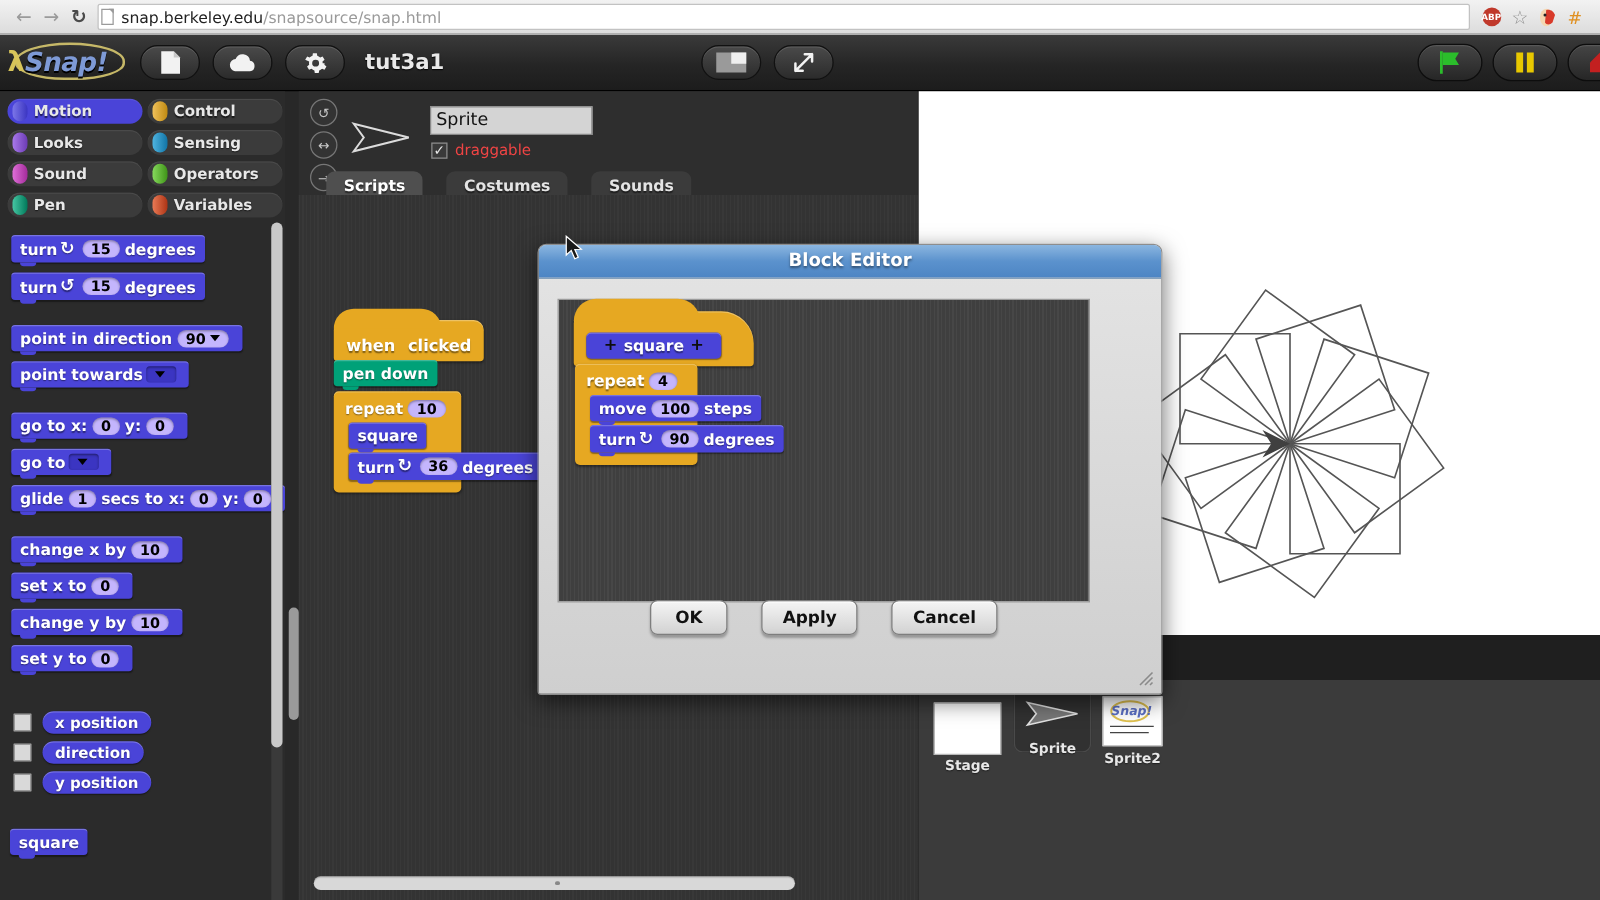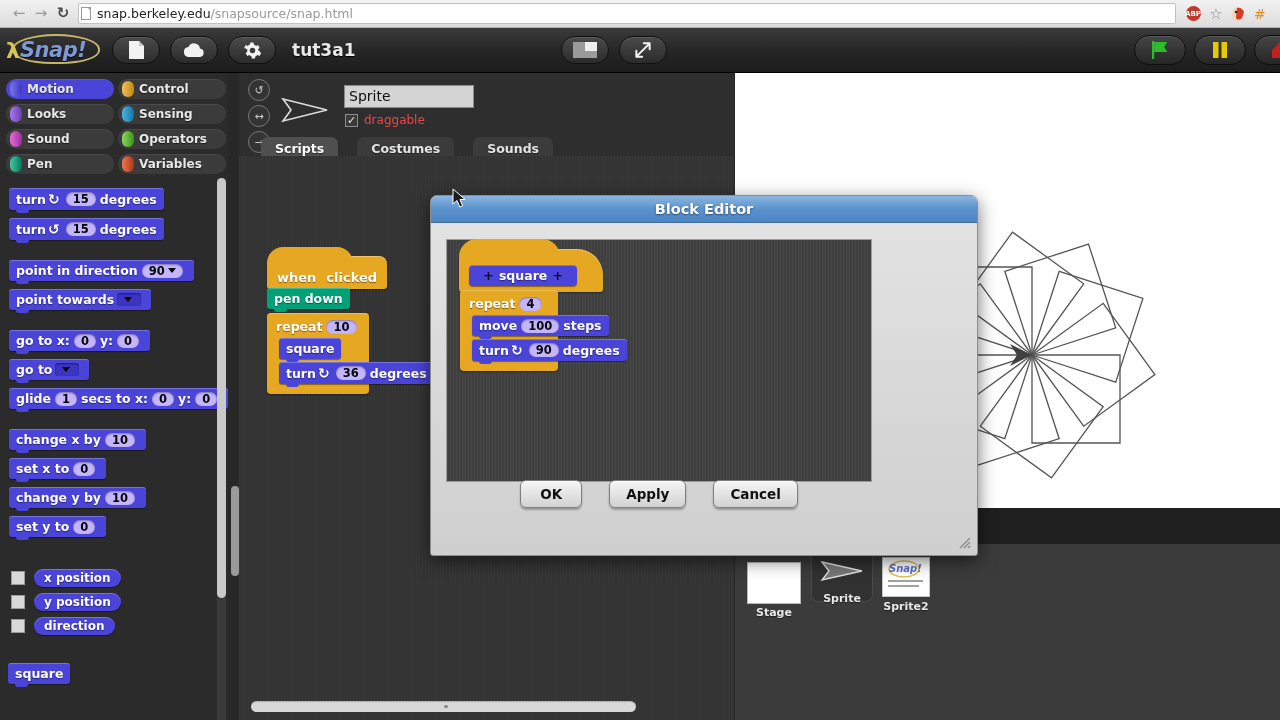--- a/index.html
+++ b/index.html
@@ -250,21 +250,21 @@
   .corral-tile{
     width:62px;height:62px;border-radius:7px;display:flex;align-items:center;justify-content:center;
   }
   .corral-tile.selected{ background:#313131; box-shadow:inset 0 0 0 1px #4a4a4a; }
   #stage-thumb{ width:54px;height:42px;background:#fff;border:1px solid #b8b8b8; }
   #sprite2-thumb{ width:48px;height:40px;background:#fff;border:1px solid #c6c6c6;
                   display:flex;align-items:center;justify-content:center;overflow:hidden;}
 
   
   #block-editor{
-    position:absolute; left:430px; top:195px; width:548px; height:361px;
+    position:absolute; left:430px; top:195px; width:500px; height:361px;
     background:linear-gradient(to bottom,#e4e4e4,#cfcfcf);
     border:1px solid #8d8d8d; border-radius:7px 7px 3px 3px;
     box-shadow:0 5px 18px rgba(0,0,0,.55);
   }
   #be-titlebar{
     height:27px; border-radius:6px 6px 0 0;
     background:linear-gradient(to bottom,#8bb6e0 0%,#5b92cd 50%,#4d85c4 100%);
     display:flex;align-items:center;justify-content:center;
     border-bottom:1px solid #3f6e9e;
   }
@@ -528,27 +528,27 @@
     <div class="gap"></div>
     <div class="watcher-row">
       <span class="watcher-box"></span>
       <span class="reporter">
           <span>x position</span>
         </span>
     </div>
     <div class="watcher-row">
       <span class="watcher-box"></span>
       <span class="reporter">
-          <span>y position</span>
+          <span>direction</span>
         </span>
     </div>
     <div class="watcher-row">
       <span class="watcher-box"></span>
       <span class="reporter">
-          <span>direction</span>
+          <span>y position</span>
         </span>
     </div>
     <div class="gap" style="height:22px;"></div>
     <div class="row" style="margin-left:-1px;">
       <div class="blk motion">
         <span>square</span>
       </div>
     </div>
   </div>
 

